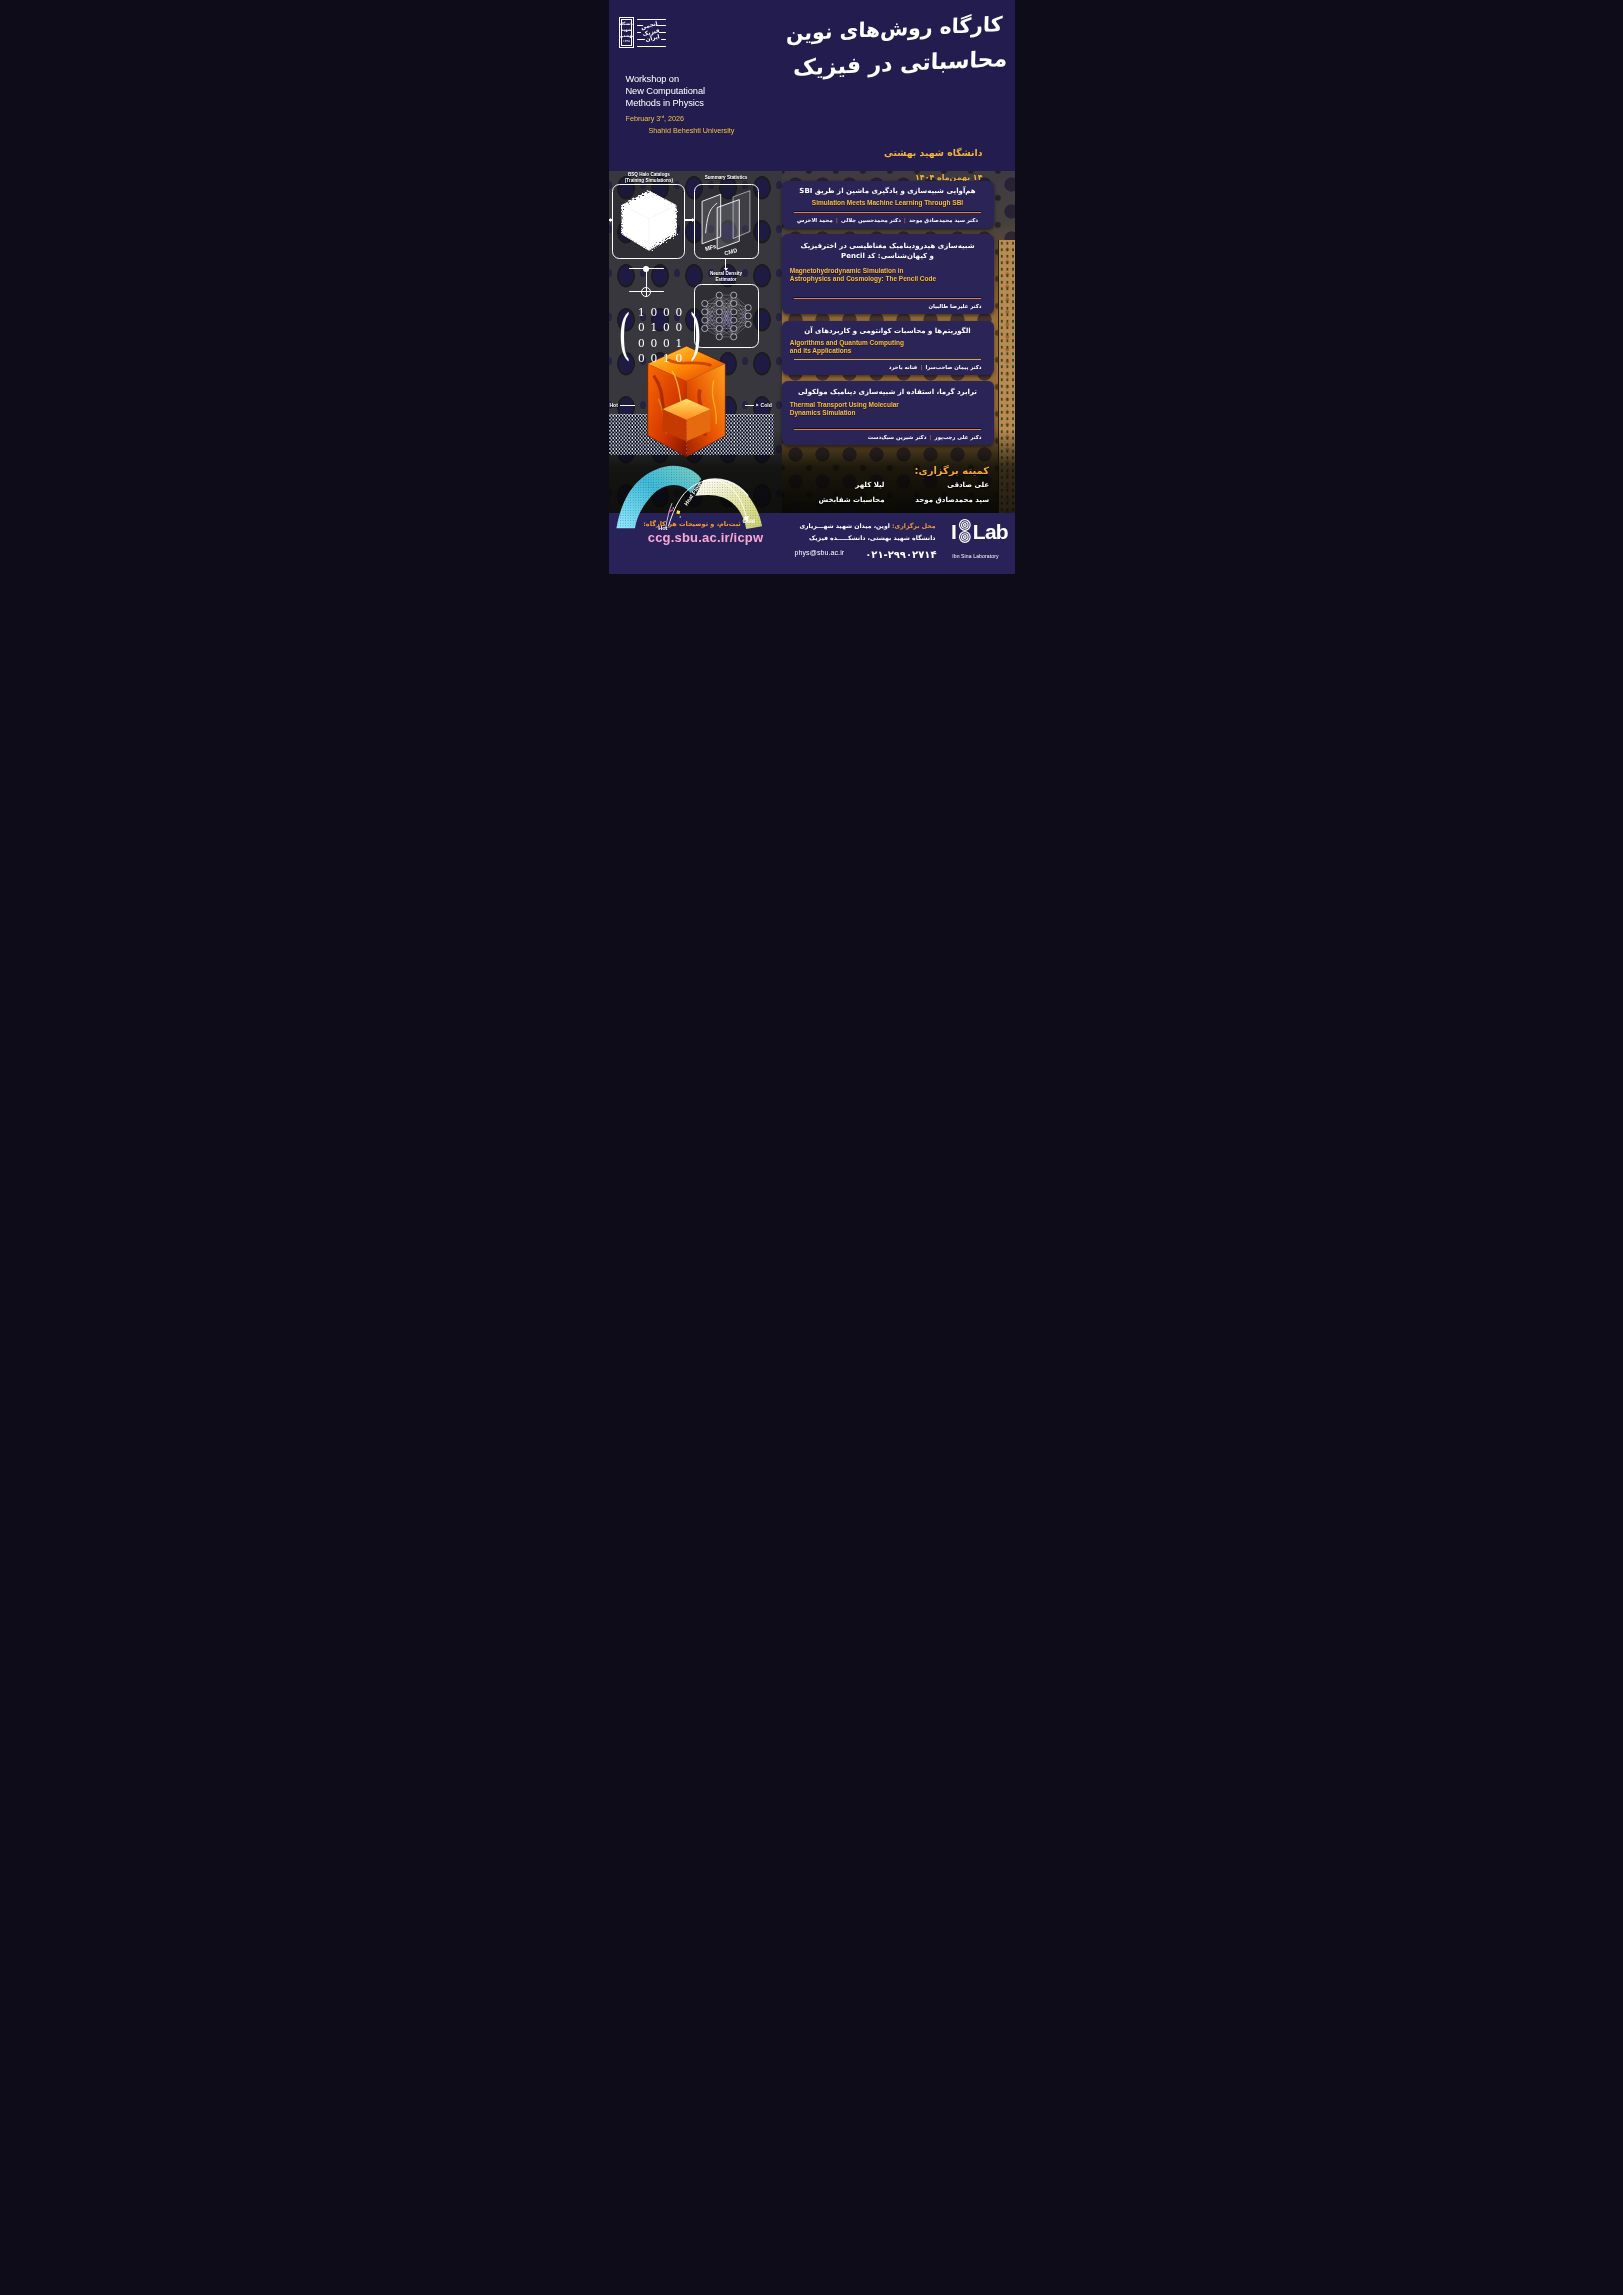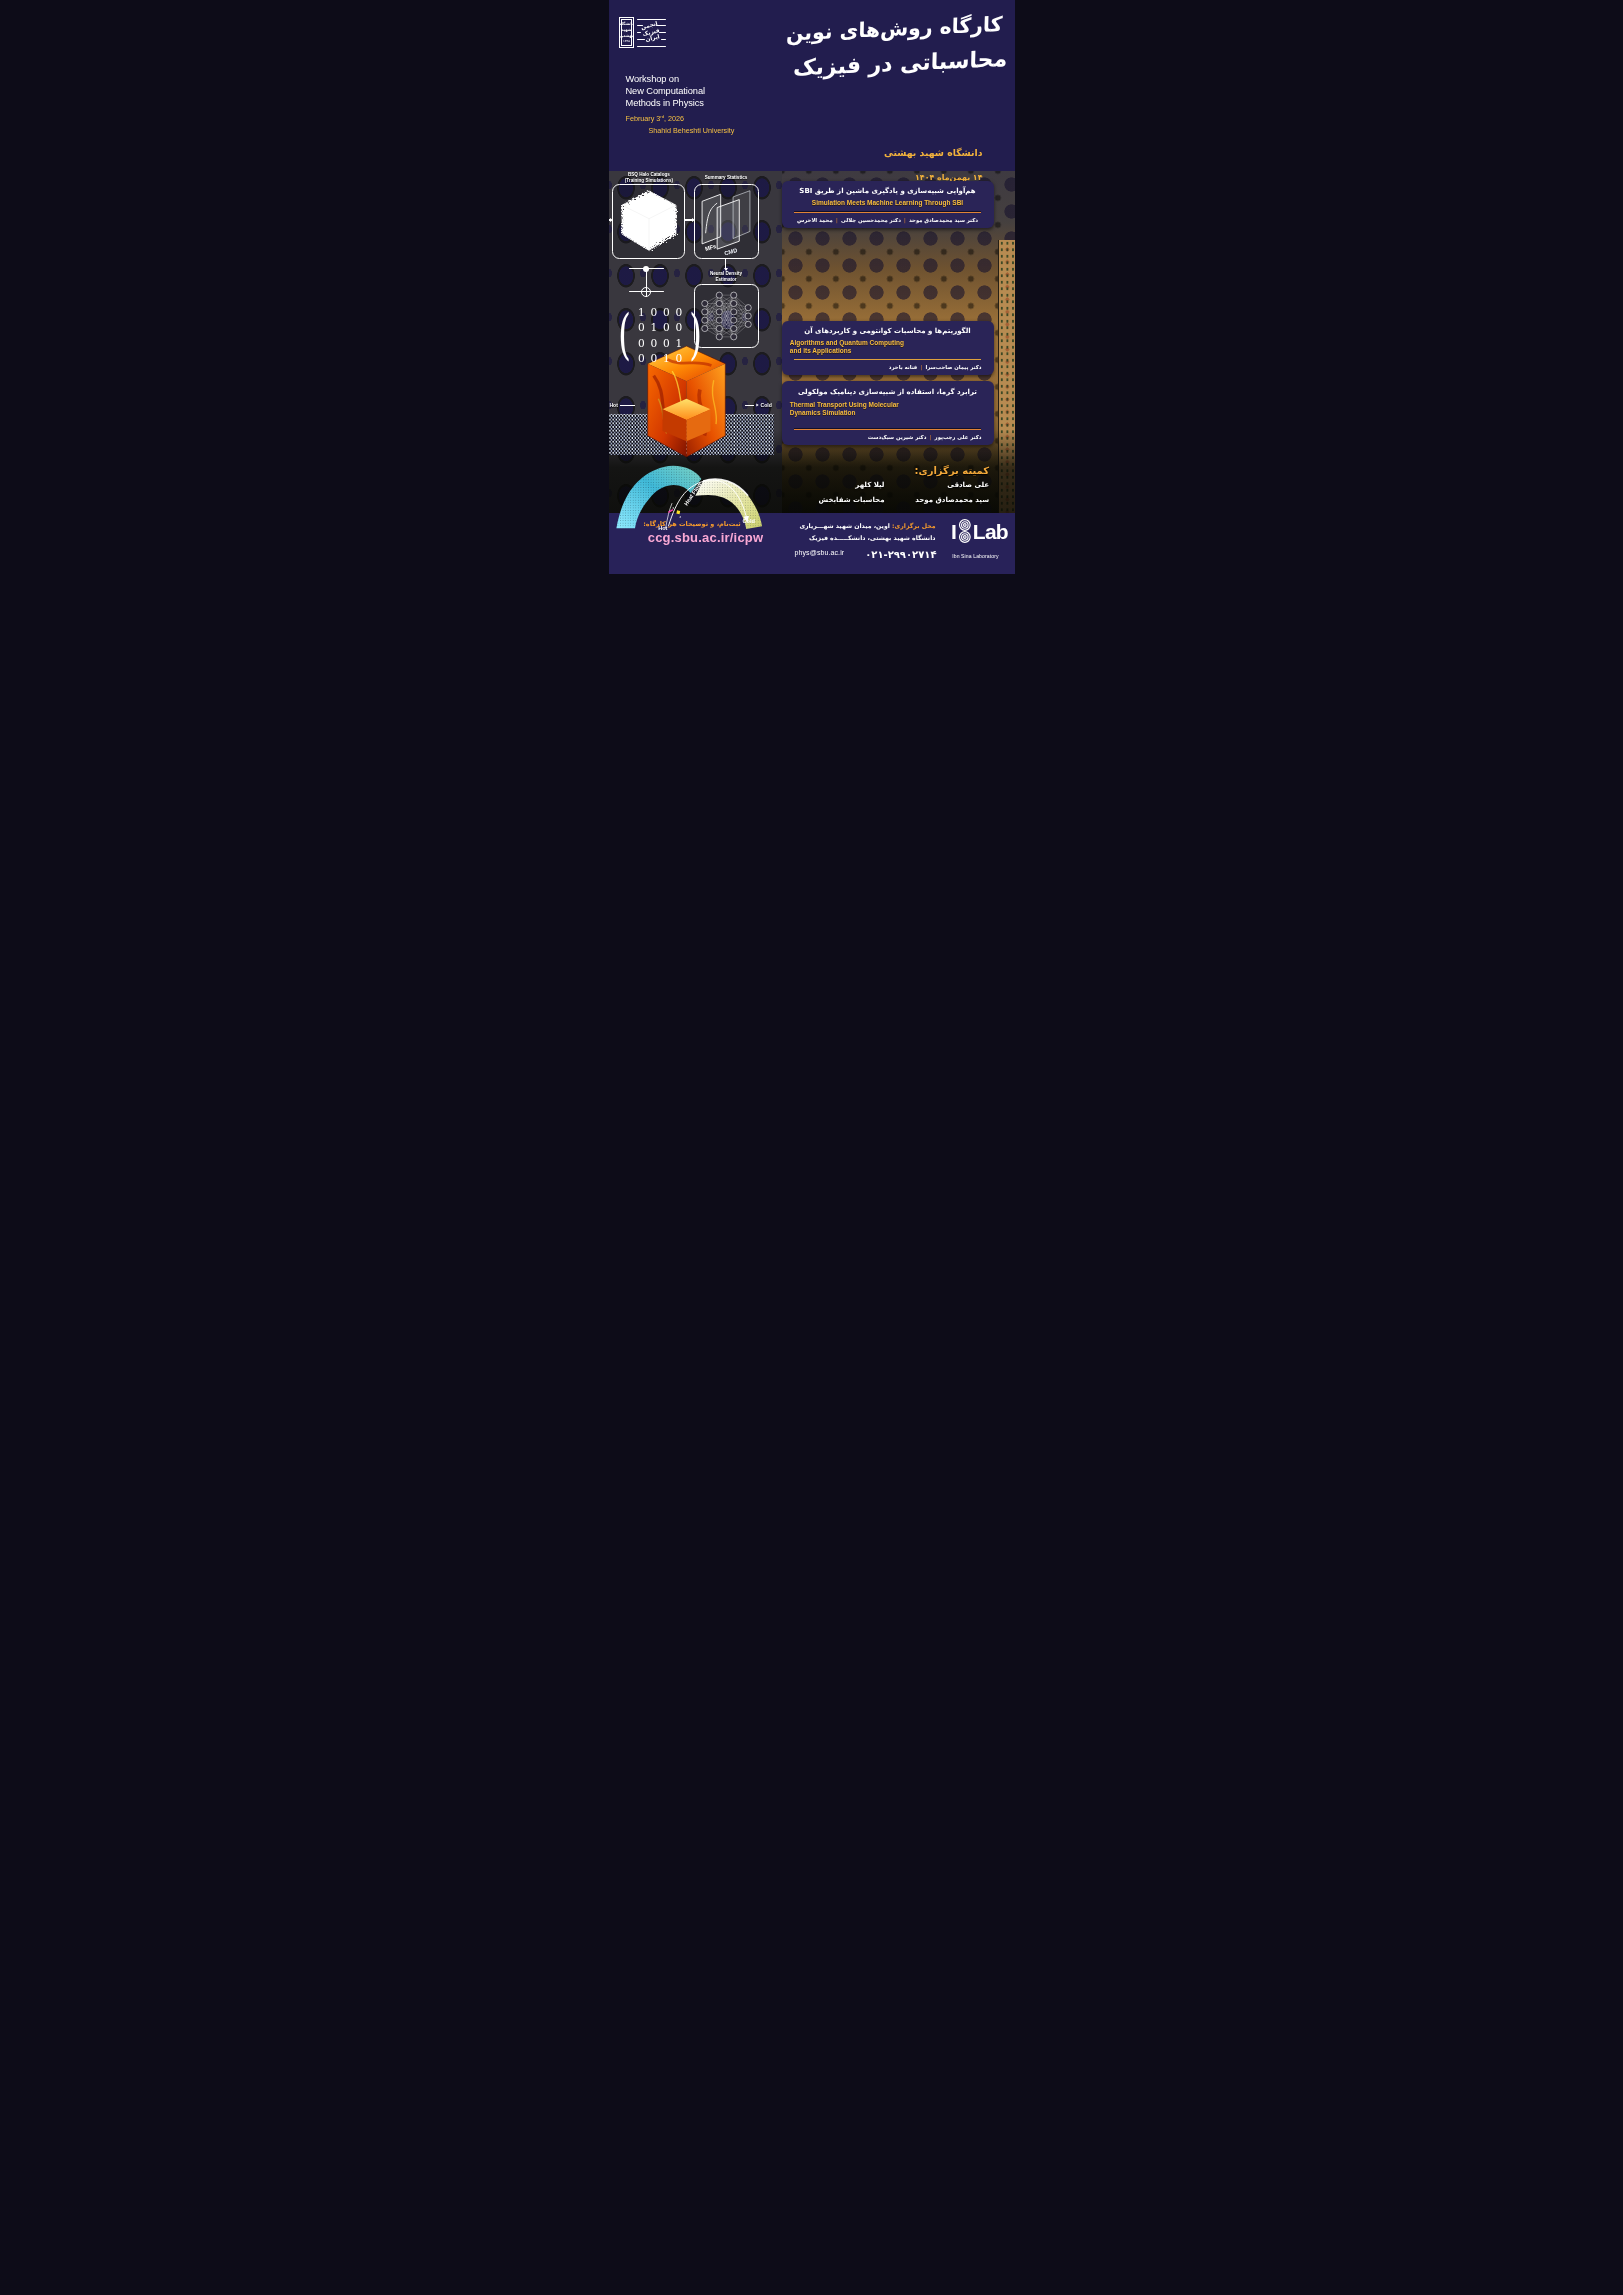--- a/index.html
+++ b/index.html
@@ -437,20 +437,30 @@
 
   <div class="session-card" style="top:181px;height:47px;padding-top:5.1px;">
     <div class="card-fa">هم‌آوایی شبیه‌سازی و یادگیری ماشین از طریق SBI</div>
     <div class="card-en center" style="margin-top:2.3px;">Simulation Meets Machine Learning Through SBI</div>
     <div class="divider"></div>
     <div class="card-speakers" style="text-align:center;">
       <span class="name">دکتر سید محمدصادق موحد</span><span class="name">دکتر محمدحسین جلالی</span><span class="name">محمد الاخرس</span>
     </div>
   </div>
 
+  <div class="session-card" style="top:234px;height:80px;padding-top:7px;">
+    <div class="card-fa" style="padding:0 14px;">شبیه‌سازی هیدرودینامیک مغناطیسی در اخترفیزیک
+و کیهان‌شناسی: کد Pencil</div>
+    <div class="card-en left" style="margin-top:5.6px;">Magnetohydrodynamic Simulation in
+Astrophysics and Cosmology: The Pencil Code</div>
+    <div class="divider"></div>
+    <div class="card-speakers" style="text-align:right;">
+      <span class="name">دکتر علیرضا طالبیان</span>
+    </div>
+  </div>
 
   <div class="session-card" style="top:321px;height:54px;padding-top:4.6px;">
     <div class="card-fa">الگوریتم‌ها و محاسبات کوانتومی و کاربردهای آن</div>
     <div class="card-en left" style="margin-top:2.8px;">Algorithms and Quantum Computing
 and its Applications</div>
     <div class="divider thin"></div>
     <div class="card-speakers" style="text-align:right;padding-left:46px;">
       <span class="name">دکتر پیمان صاحب‌سرا</span><span class="name">فتانه باخرد</span>
     </div>
   </div>

